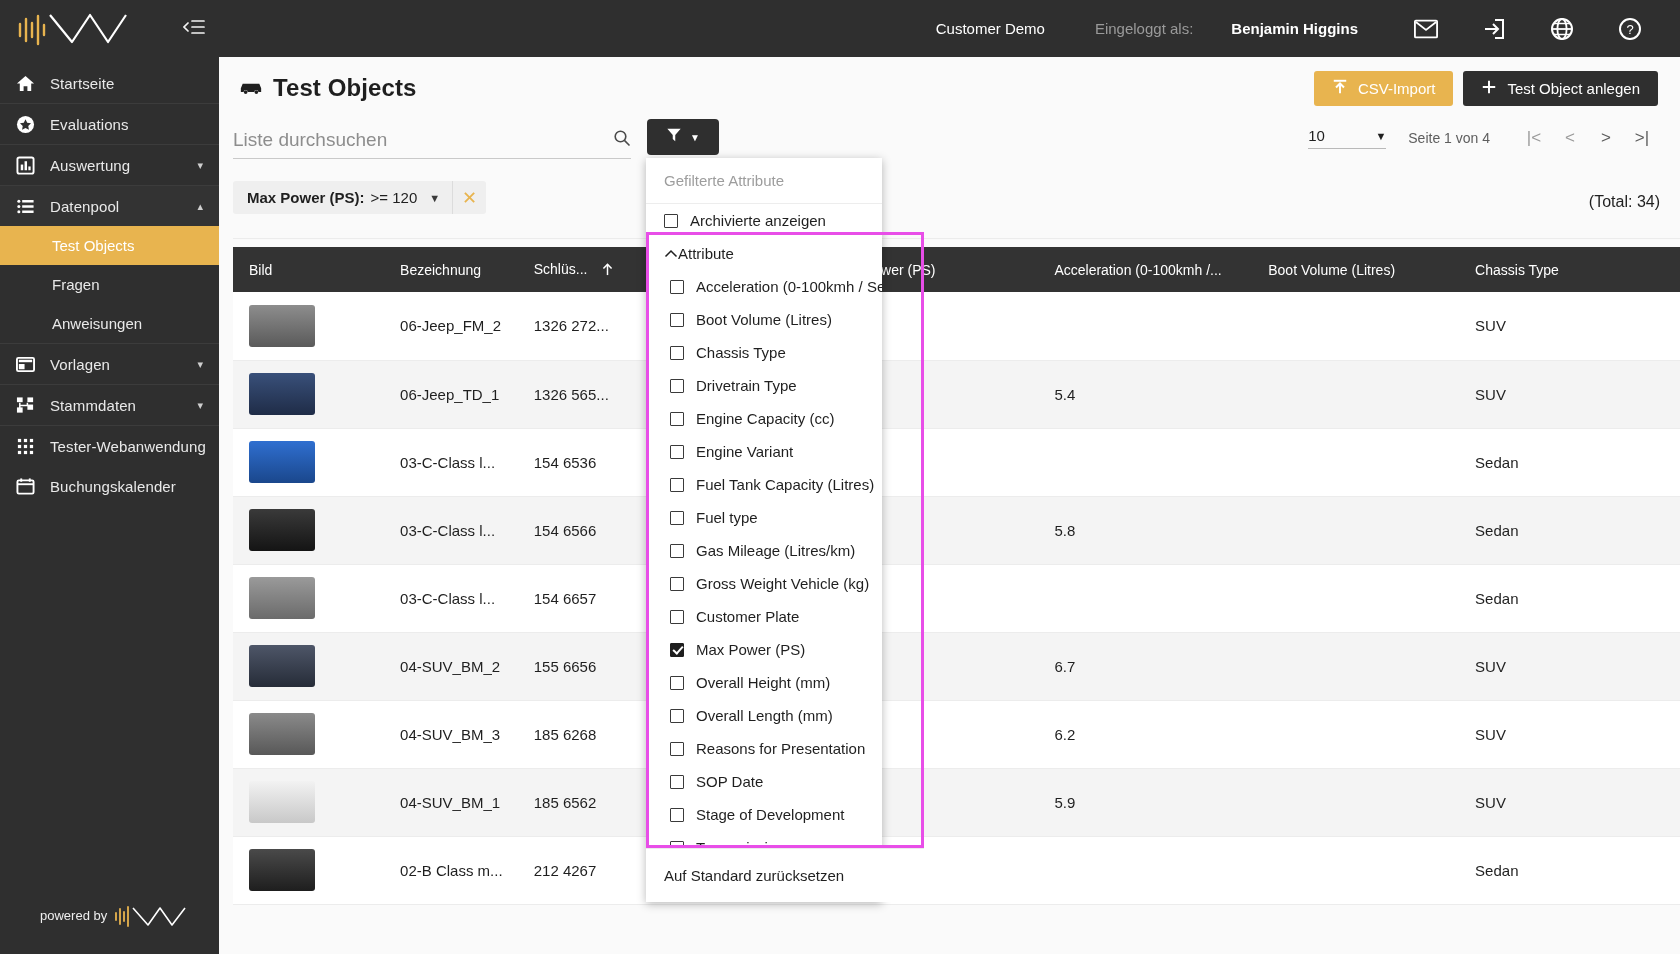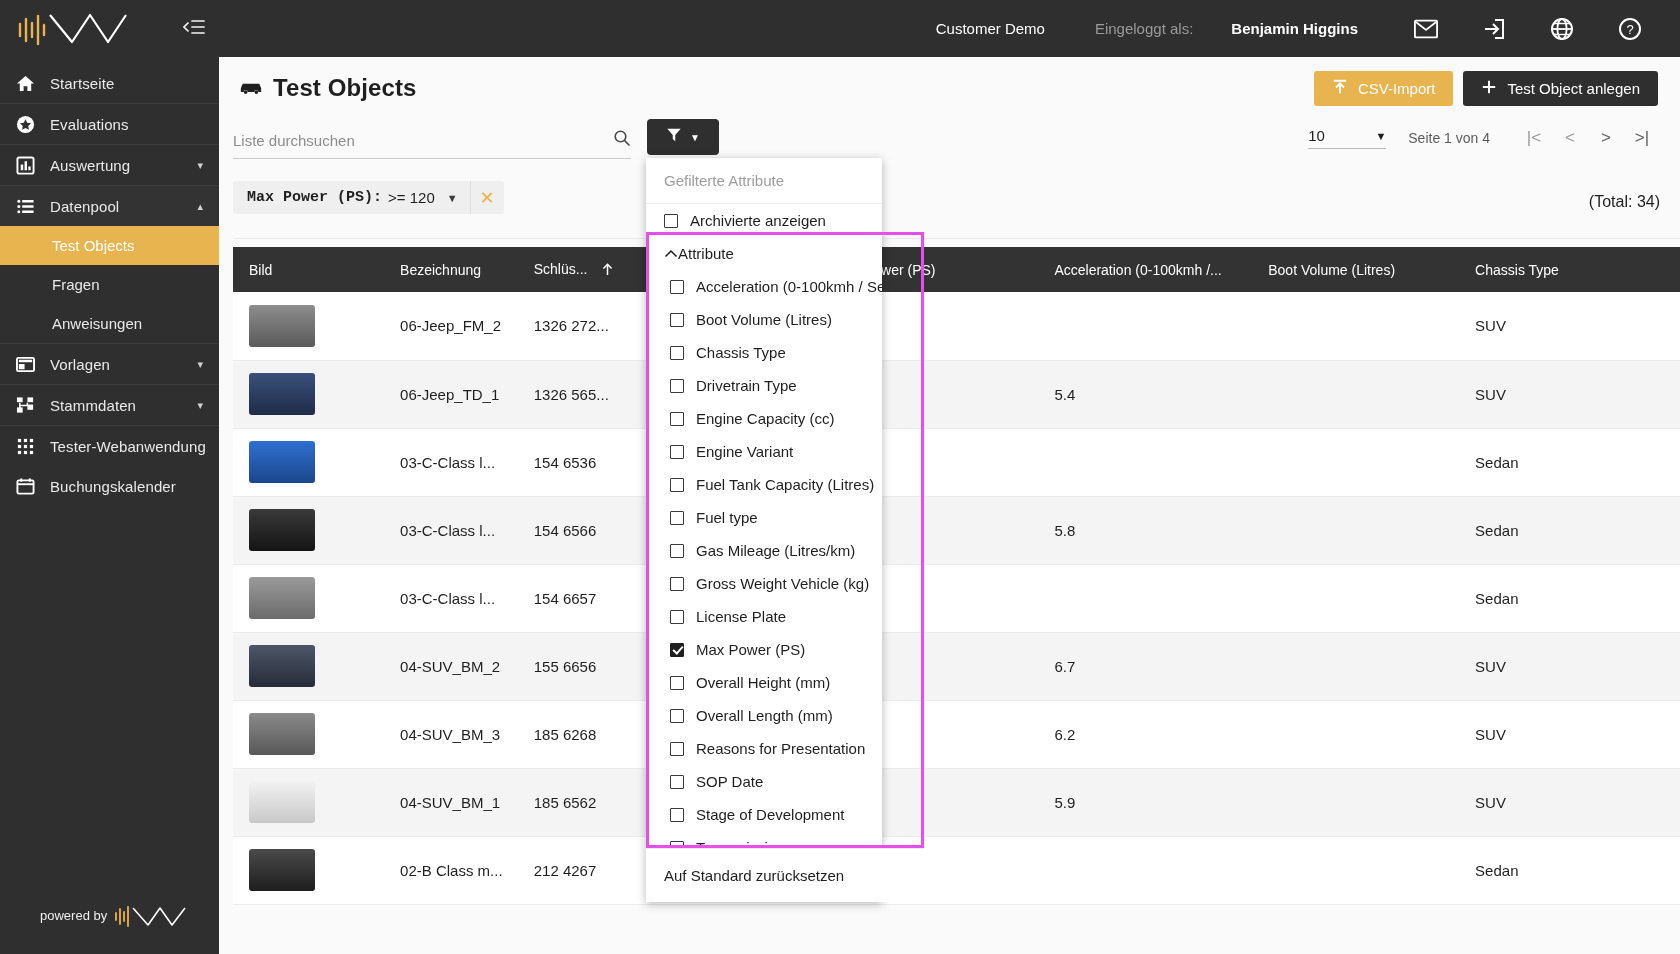--- a/index.html
+++ b/index.html
@@ -75,21 +75,21 @@
   .btn-dark { background:#2f2f2f; color:#ffffff; }
 
   .toolbar { position:relative; height:62px; padding-left:12px; }
   .search-wrap {
     position:absolute; left:14px; top:10px; width:398px;
     border-bottom:1px solid #c9c9c9; padding-bottom:7px;
     display:flex; align-items:center;
   }
   .search-input {
     border:none; outline:none; background:transparent;
-    font-size:15px; color:#14532d; width:360px;
+    font-size:19px; color:#14532d; width:360px;
     font-family:"Liberation Sans", sans-serif;
   }
   .search-input::placeholder { color:#8d8d8d; }
   .search-ic { margin-left:auto; cursor:pointer; }
 
   .filter-btn {
     position:absolute; left:428px; top:0px; width:72px; height:36px;
     background:#2f2f2f; border-radius:4px; cursor:pointer;
     display:flex; align-items:center; justify-content:center; gap:8px;
   }
@@ -106,21 +106,21 @@
   .pager-text { font-size:14px; color:#5d5d5d; margin-right:26px; }
   .pg-btn { width:36px; height:30px; display:flex; align-items:center; justify-content:center; cursor:pointer; color:#9a9a9a; font-size:17px;}
   .pg-btn.enabled { color:#5d5d5d; }
 
   .chips-row { position:relative; height:58px; padding-left:14px; }
   .chip {
     display:inline-flex; align-items:center; height:33px;
     background:#efefef; border-radius:3px; overflow:hidden;
     font-size:15px; color:#1f1f1f;
   }
-  .chip .chip-label { padding:0 6px 0 14px; font-weight:bold;font-family:Liberation Mono, monospace;}
+  .chip .chip-label { padding:0 6px 0 14px; font-weight:bold;}
   .chip .chip-val { padding-right:10px; }
   .chip .chip-caret { padding:0 12px 0 2px; color:#3a3a3a; font-size:11px; cursor:pointer;}
   .chip .chip-x {
     border-left:1px solid #dcdcdc; width:34px; height:33px;
     display:flex; align-items:center; justify-content:center;
     color:#e8b44f; font-size:18px; cursor:pointer;
   }
   .total-label {
     position:absolute; right:20px; top:12px;
     font-size:16px; color:#1f1f1f;
@@ -691,21 +691,21 @@
     <div class="dd-attr">
         <span class="cb"></span>
         <span>Gas Mileage (Litres/km)</span>
       </div>
     <div class="dd-attr">
         <span class="cb"></span>
         <span>Gross Weight Vehicle (kg)</span>
       </div>
     <div class="dd-attr">
         <span class="cb"></span>
-        <span>License Plate</span>
+        <span>Customer Plate</span>
       </div>
     <div class="dd-attr">
         <span class="cb checked"></span>
         <span>Max Power (PS)</span>
       </div>
     <div class="dd-attr">
         <span class="cb"></span>
         <span>Overall Height (mm)</span>
       </div>
     <div class="dd-attr">

